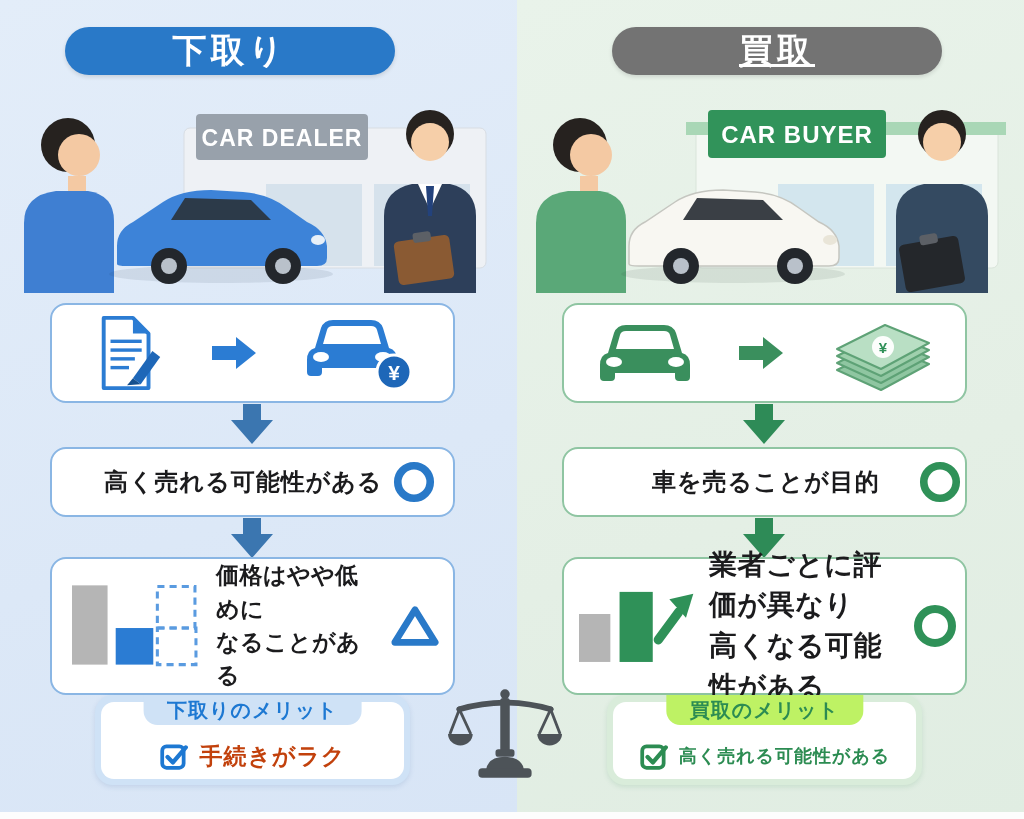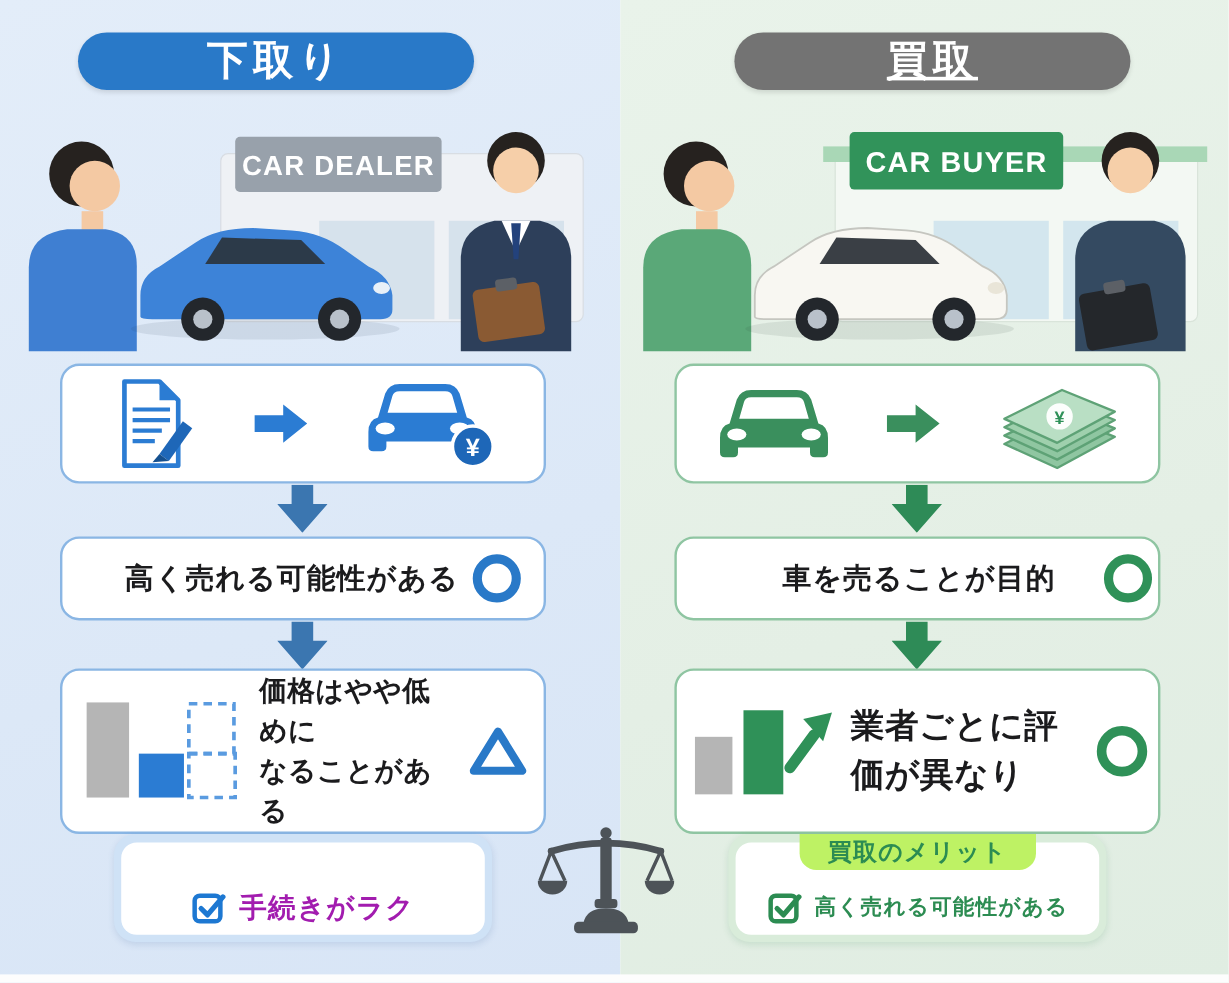--- a/index.html
+++ b/index.html
@@ -64,21 +64,21 @@
     display:flex;align-items:center;white-space:nowrap;
     font-size:20px;font-weight:bold;letter-spacing:1px;
   }
   .merit.blue .merit-tab{background:#cfe2f6;color:#1d78d2;}
   .merit.green .merit-tab{background:#bef264;color:#2c8c52;}
   .merit-row{
     position:absolute;left:0;right:0;top:32px;bottom:0;
     display:flex;align-items:center;justify-content:center;gap:10px;
     font-size:23px;font-weight:bold;letter-spacing:1px;
   }
-  .merit.blue .merit-row{color:#a21caf;}
+  .merit.blue .merit-row{color:#c2410c;}
   .merit.green .merit-row{color:#2c8c52;}
 
   .scale-wrap{position:absolute;left:448px;top:686px;width:114px;height:96px;}
 </style>
 </head>
 <body>
 
 <div id="stage">
 
   <div class="panel left"></div>
@@ -258,28 +258,32 @@
   </div>
   <div class="box green step3-box col-r">
     <svg width="118" height="82" viewBox="0 0 128 86">
       <rect x="0" y="30" width="34" height="52" fill="#b5b5b5"></rect>
       <rect x="44" y="6" width="36" height="76" fill="#2f9158"></rect>
       <line x1="86" y1="58" x2="108" y2="28" stroke="#2f9158" stroke-width="10" stroke-linecap="round"></line>
       <polygon points="98,14 124,8 116,34" fill="#2f9158"></polygon>
     </svg>
     <div class="step3-text" style="font-size:28px;">
       <div>業者ごとに評価が異なり</div>
+      <div>高くなる可能性がある</div>
     </div>
     <svg width="44" height="44" viewBox="0 0 44 44">
       <circle cx="22" cy="22" r="17" fill="none" stroke="#2f9158" stroke-width="8"></circle>
     </svg>
   </div>
 
   <div class="merit blue">
     <div class="merit-inner"></div>
+    <div class="merit-tab">
+      <span>下取りのメリット</span>
+    </div>
     <div class="merit-row">
       <svg width="30" height="30" viewBox="0 0 28 28">
         <rect x="3" y="5" width="20" height="20" rx="4" fill="none" stroke="#1d78d2" stroke-width="3.5"></rect>
         <path d="M8,15 L13,20 L25,6" fill="none" stroke="#1d78d2" stroke-width="4" stroke-linecap="round" stroke-linejoin="round"></path>
       </svg>
       <span>手続きがラク</span>
     </div>
   </div>
   <div class="merit green">
     <div class="merit-inner"></div>

